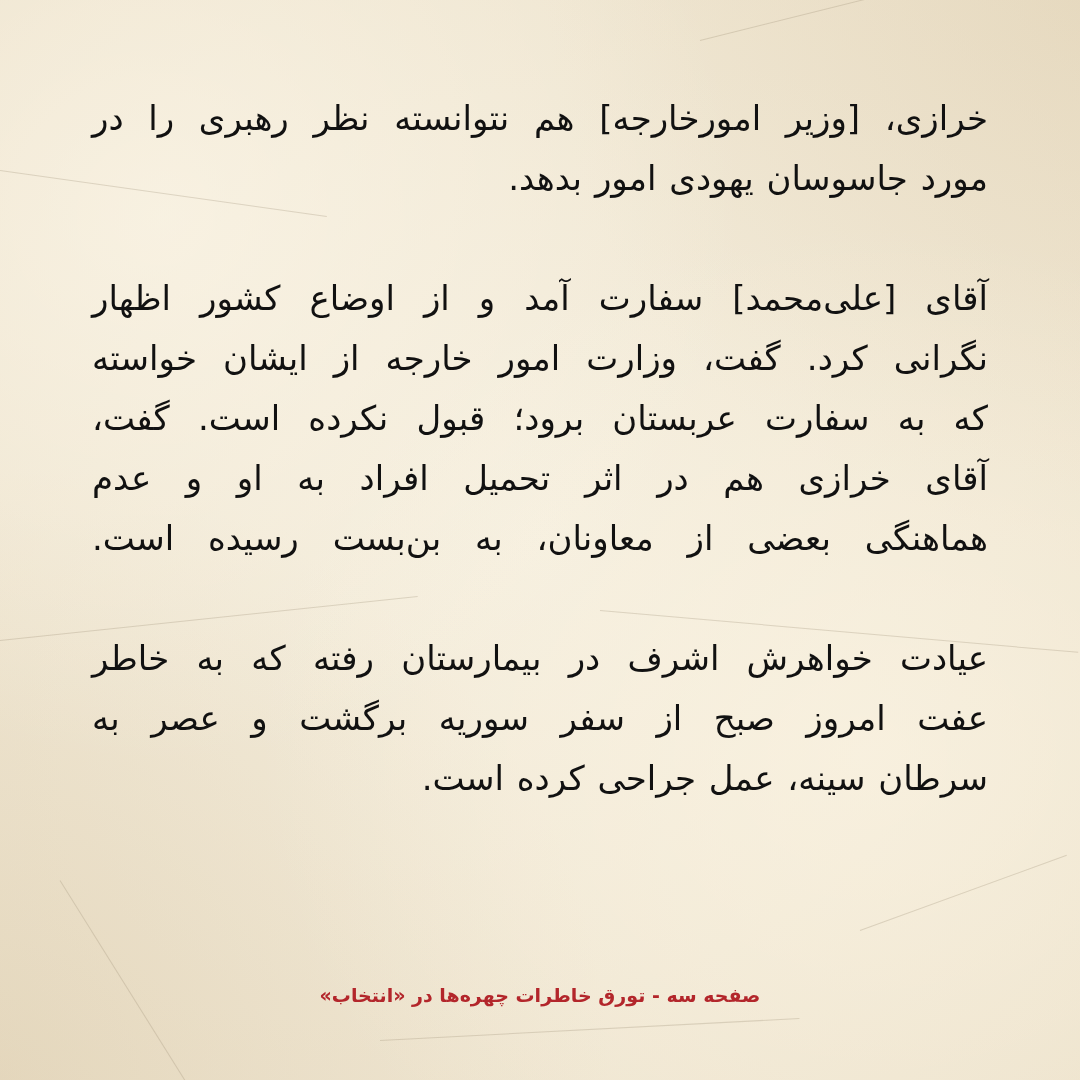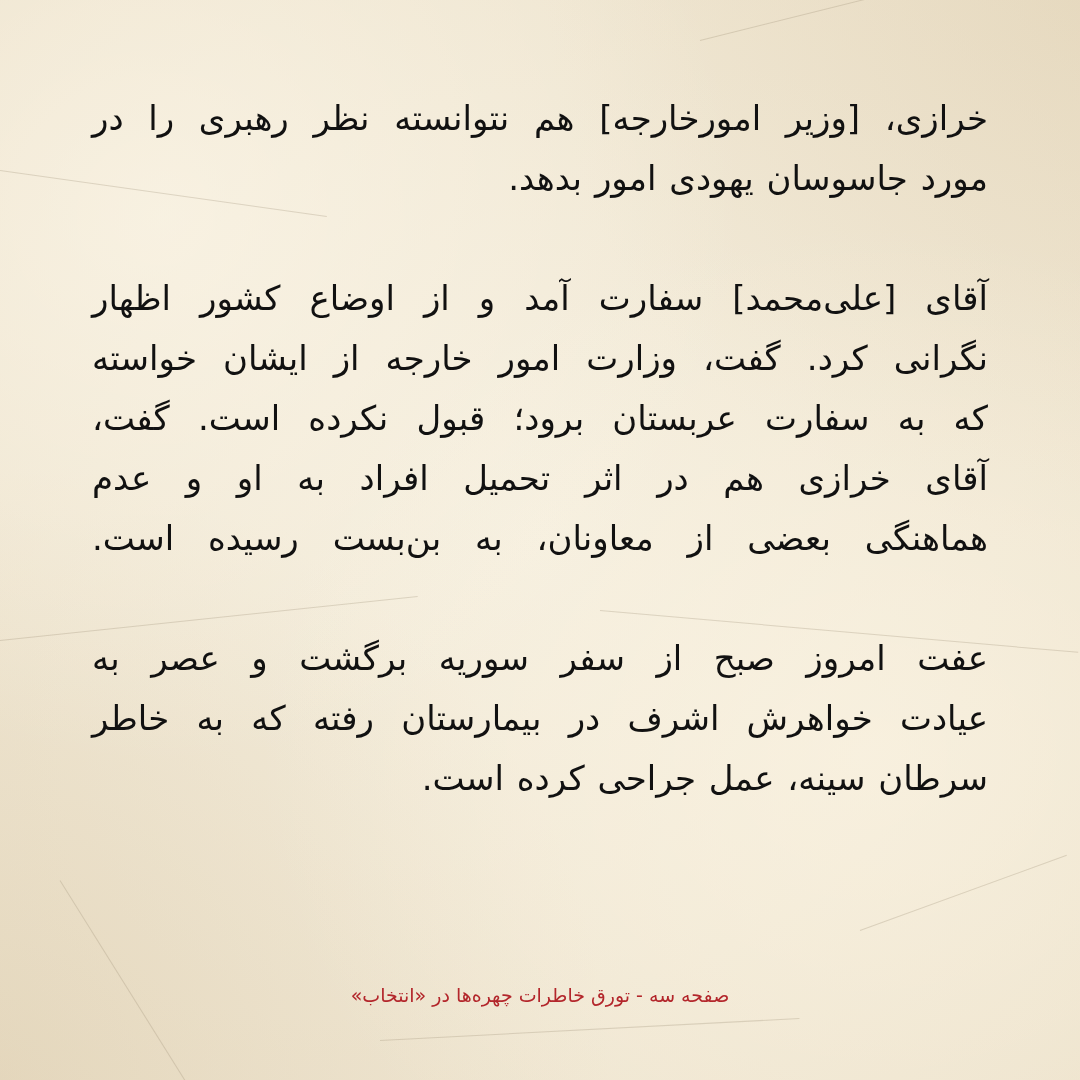--- a/index.html
+++ b/index.html
@@ -54,21 +54,21 @@
     }
     .footer {
       position: absolute;
       left: 0;
       right: 0;
       top: 984px;
       text-align: center;
       direction: rtl;
       color: #b3262b;
       font-size: 19px;
-      font-weight: normal;
+      font-weight: bold;
     }
   </style>
 </head>
 <body>
 
 <div class="crack" style="left:0;top:170px;width:330px;transform:rotate(8deg);"></div>
 <div class="crack" style="left:700px;top:40px;width:260px;transform:rotate(-14deg);"></div>
 <div class="crack" style="left:0;top:640px;width:420px;transform:rotate(-6deg);"></div>
 <div class="crack" style="left:600px;top:610px;width:480px;transform:rotate(5deg);"></div>
 <div class="crack" style="left:60px;top:880px;width:360px;transform:rotate(58deg);"></div>
@@ -81,19 +81,19 @@
     <span class="line last">مورد جاسوسان یهودی امور بدهد.</span>
   </p>
   <p class="paragraph">
     <span class="line">آقای [علی‌محمد] سفارت آمد و از اوضاع کشور اظهار</span>
     <span class="line">نگرانی کرد. گفت، وزارت امور خارجه از ایشان خواسته</span>
     <span class="line">که به سفارت عربستان برود؛ قبول نکرده است. گفت،</span>
     <span class="line">آقای خرازی هم در اثر تحمیل افراد به او و عدم</span>
     <span class="line">هماهنگی بعضی از معاونان، به بن‌بست رسیده است.</span>
   </p>
   <p class="paragraph">
+    <span class="line">عیادت خواهرش اشرف در بیمارستان رفته که به خاطر</span>
     <span class="line">عفت امروز صبح از سفر سوریه برگشت و عصر به</span>
-    <span class="line">عیادت خواهرش اشرف در بیمارستان رفته که به خاطر</span>
     <span class="line last">سرطان سینه، عمل جراحی کرده است.</span>
   </p>
 </main>
 
 <div class="footer">صفحه سه - تورق خاطرات چهره‌ها در «انتخاب»</div>
 
 </body></html>

